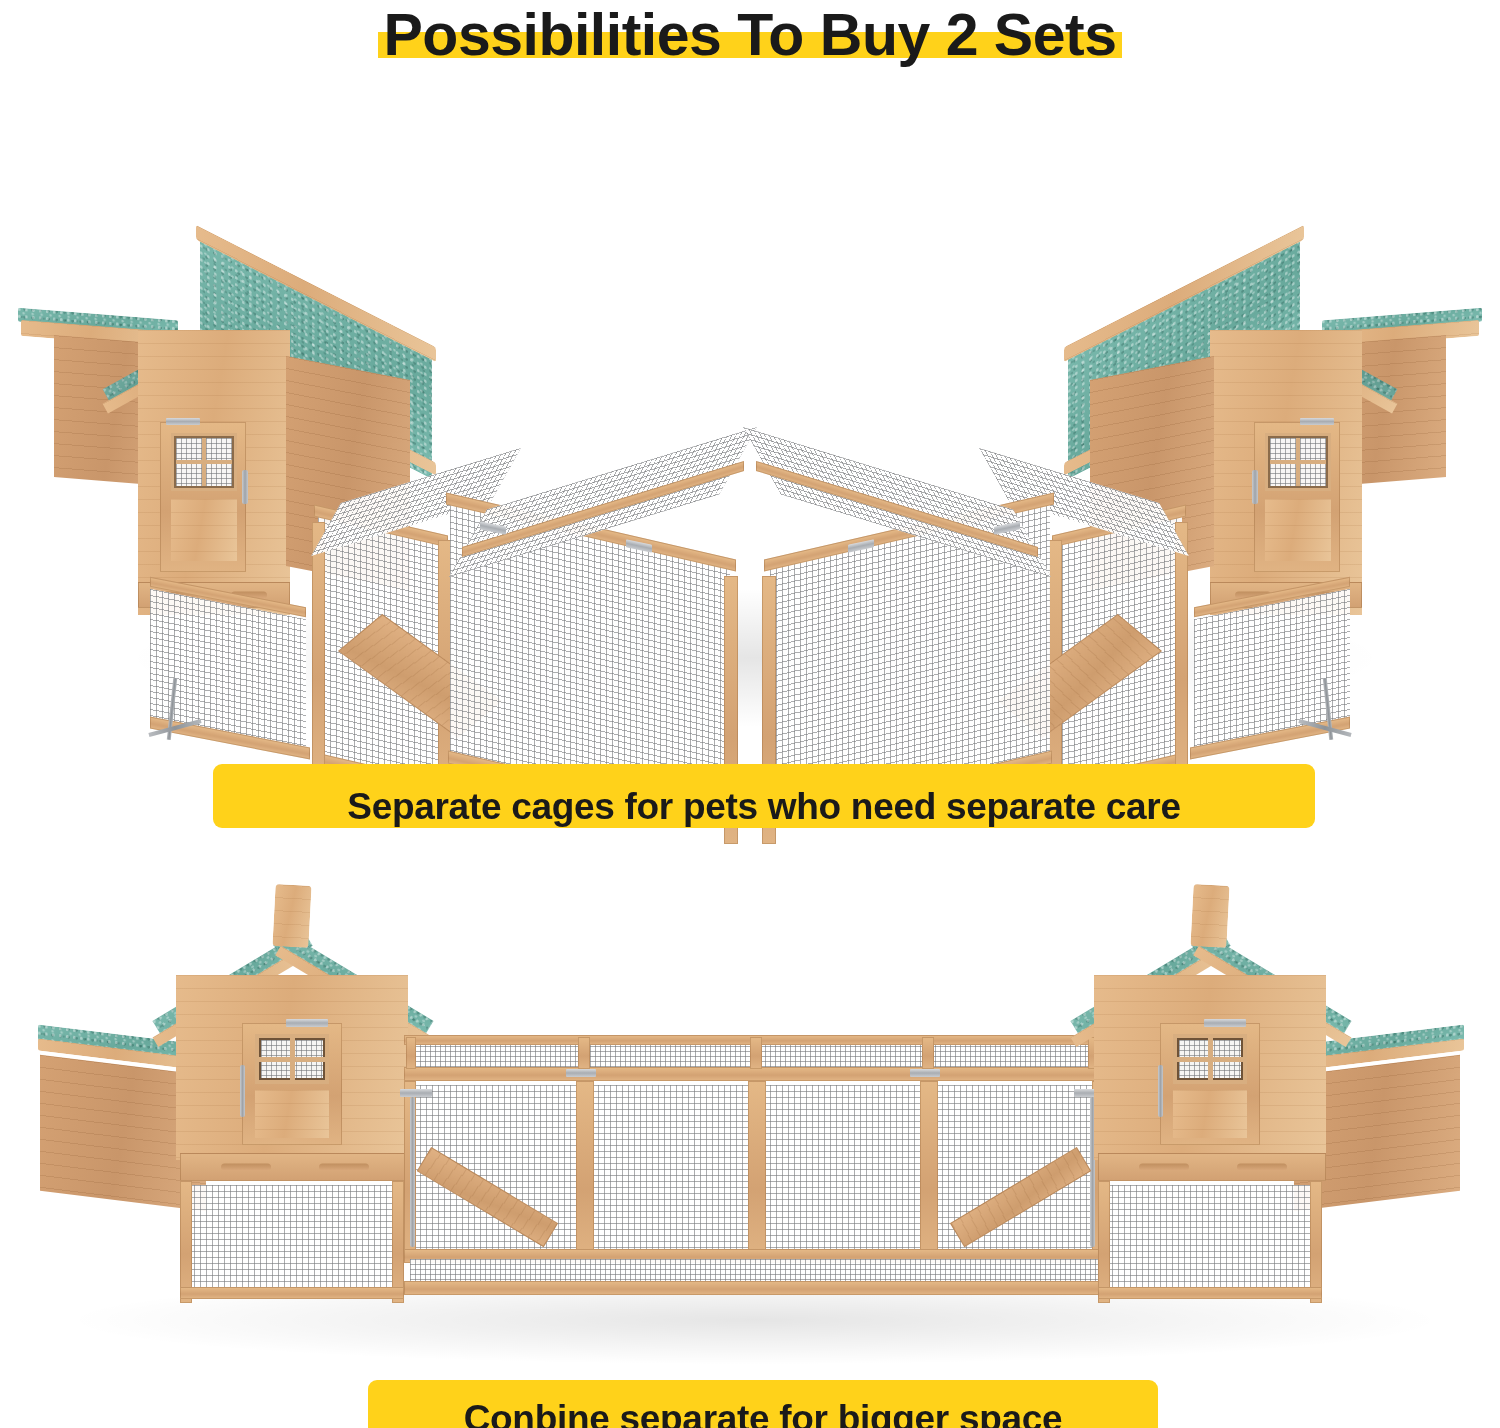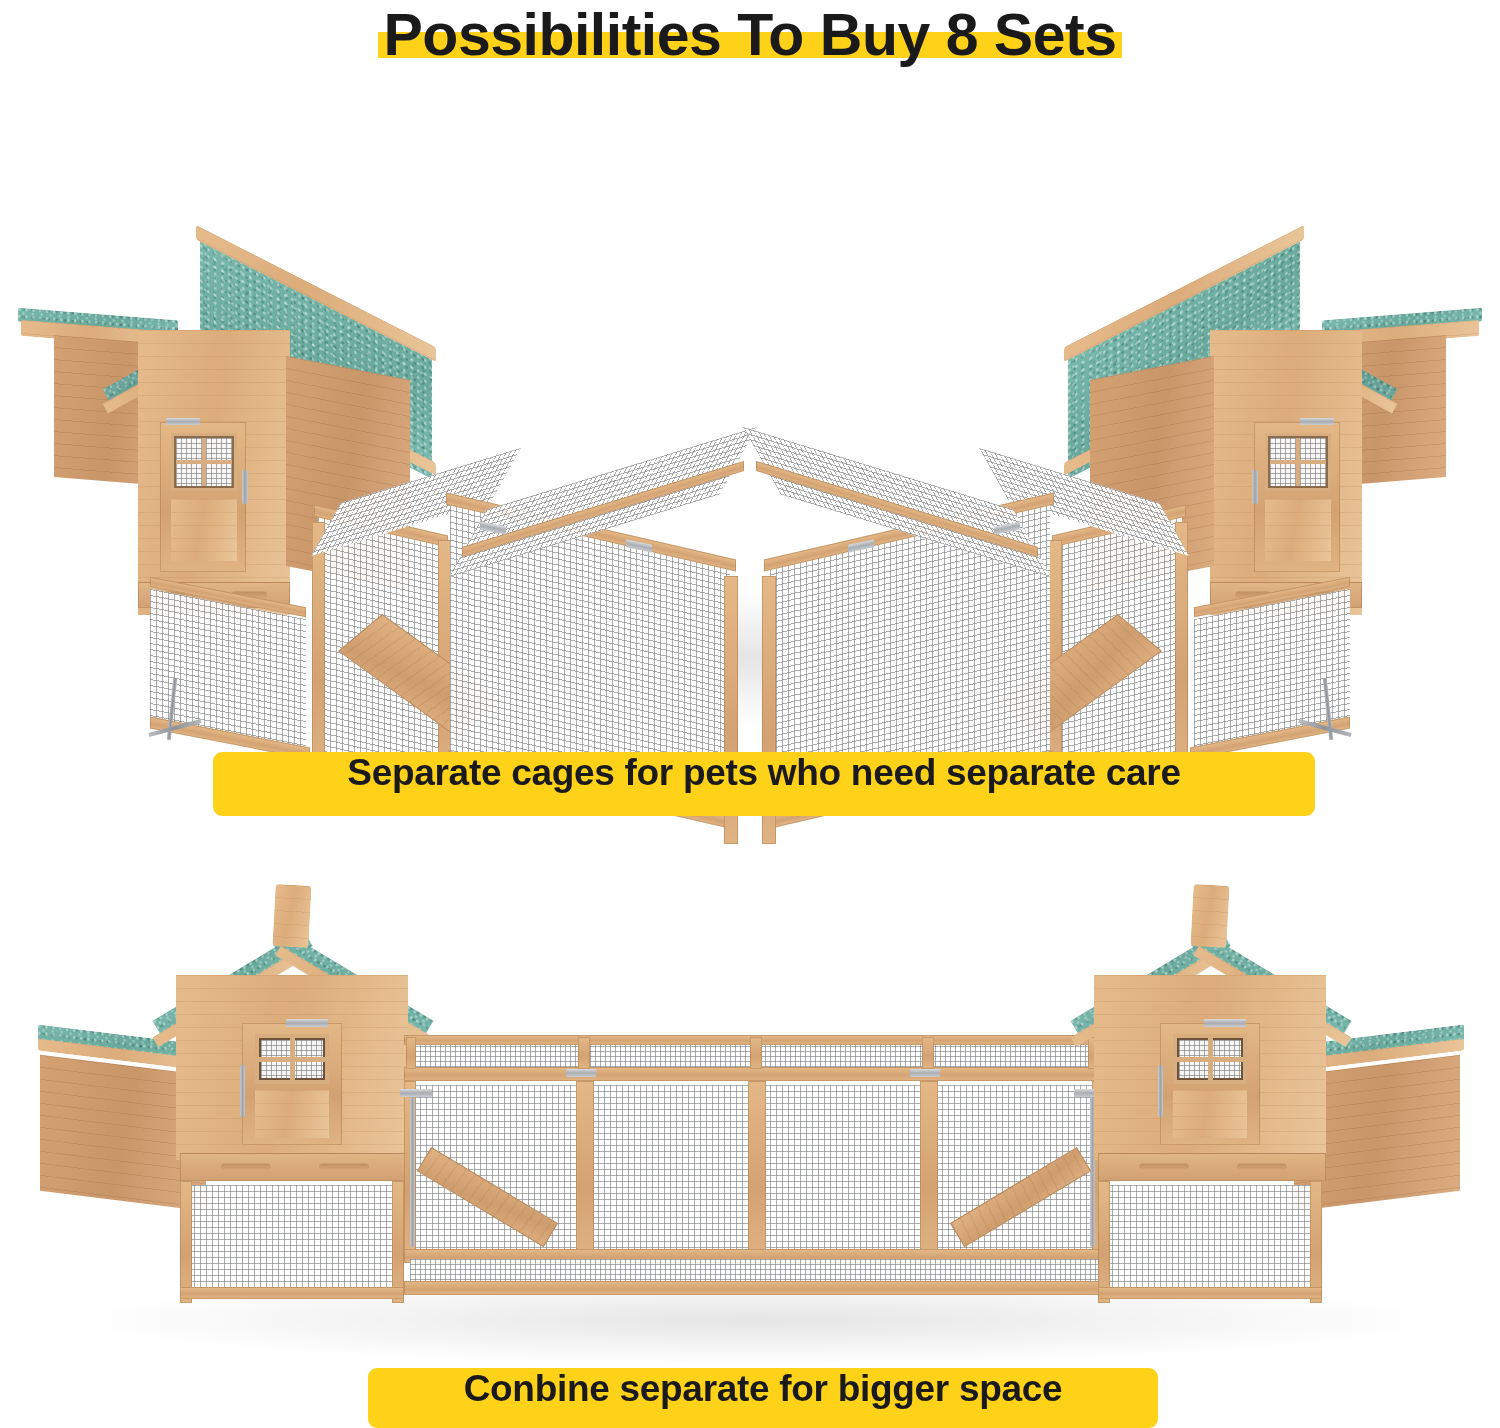--- a/index.html
+++ b/index.html
@@ -23,21 +23,21 @@
   .title-text {
     position: relative; z-index: 1;
     font-size: 59px; font-weight: 700; letter-spacing: -0.5px;
     color: #1a1a1a; line-height: 70px; white-space: nowrap;
     font-family: "Liberation Sans", sans-serif;
   }
 
   
   .banner {
     position: absolute; background: #FFD21A; border-radius: 9px;
-    display: flex; align-items: flex-start; justify-content: center;
+    display: flex; align-items: flex-end; justify-content: center; margin-top: 12px;
   }
   .banner span {
     font-size: 37px; font-weight: 700; color: #1a1a1a;
     white-space: nowrap; letter-spacing: -0.3px;
   }
   #banner-separate { left: 213px; top: 752px; width: 1102px; height: 64px; }
   #banner-combine  { left: 368px; top: 1368px; width: 790px; height: 60px; }
 
   
   .scene { position: absolute; }
@@ -113,21 +113,21 @@
   .shadow-soft {
     background: radial-gradient(ellipse at center, rgba(0,0,0,.10) 0%, rgba(0,0,0,0) 70%);
   }
 </style>
 </head>
 <body>
 
 <div class="title-wrap">
   <div class="title-inner">
     <div class="title-hl"></div>
-    <div class="title-text">Possibilities To Buy 8 Sets</div>
+    <div class="title-text">Possibilities To Buy 2 Sets</div>
   </div>
 </div>
 
 <div class="scene" id="scene-top">
 
   <div class="shadow-soft" style="position:absolute;left:120px;top:470px;width:1270px;height:140px;"></div>
 
   <div style="position:absolute;left:18px;top:196px;width:165px;height:180px;">
     <div class="roof" style="position:absolute;left:0;top:0;width:160px;height:14px;transform:skewY(4.5deg);border-radius:2px;"></div>
     <div class="wood" style="position:absolute;left:3px;top:12px;width:155px;height:16px;transform:skewY(4.5deg);border-radius:2px;"></div>

